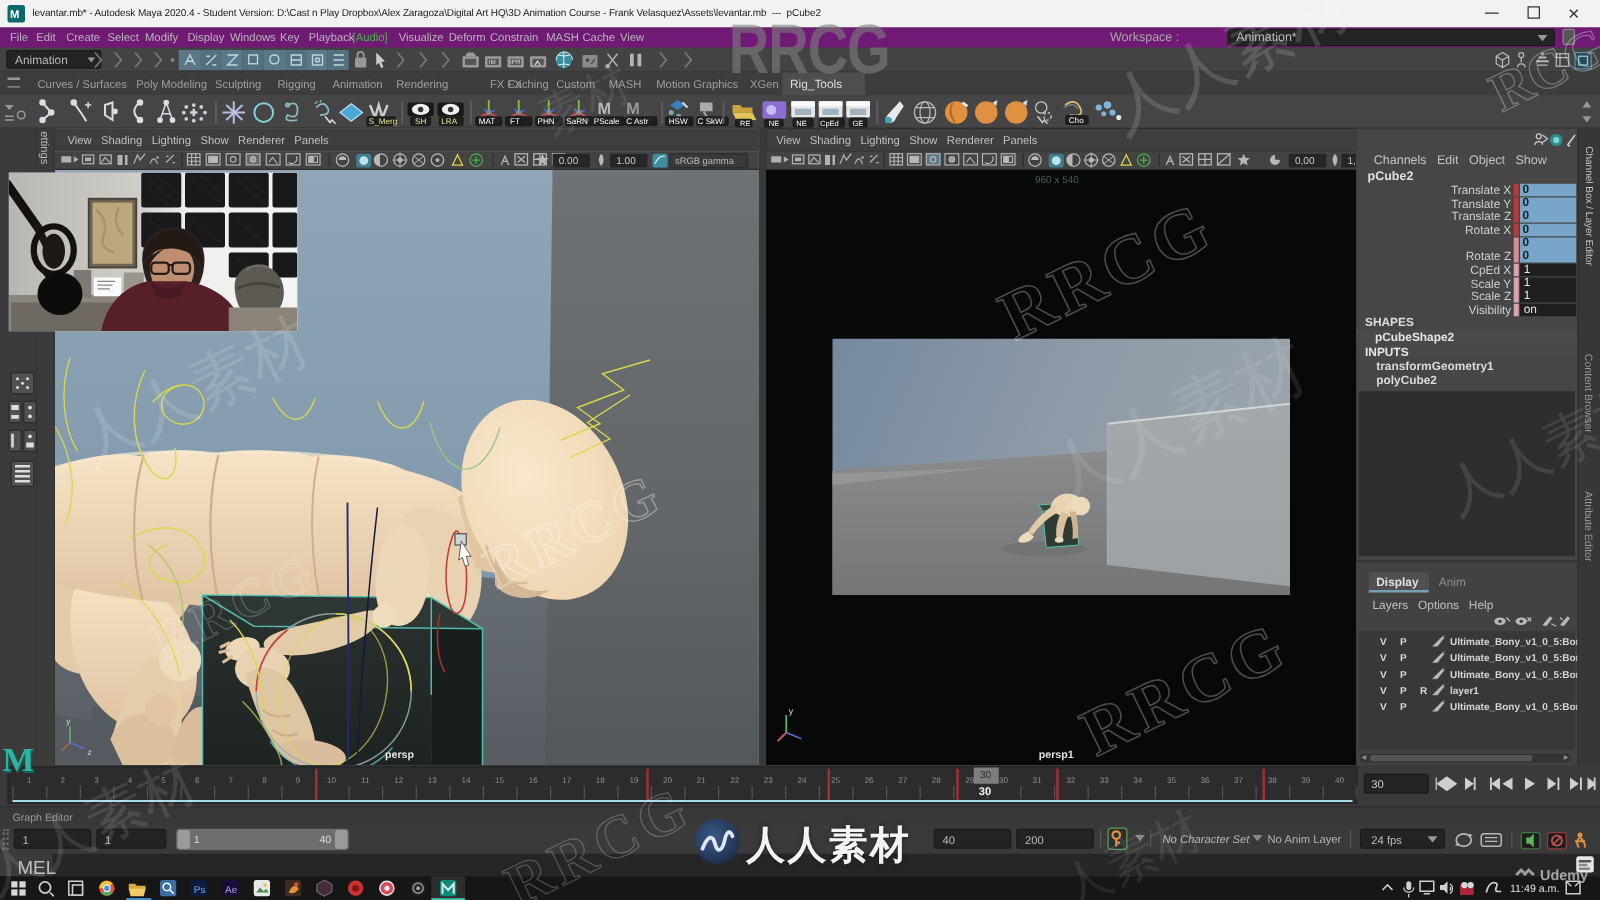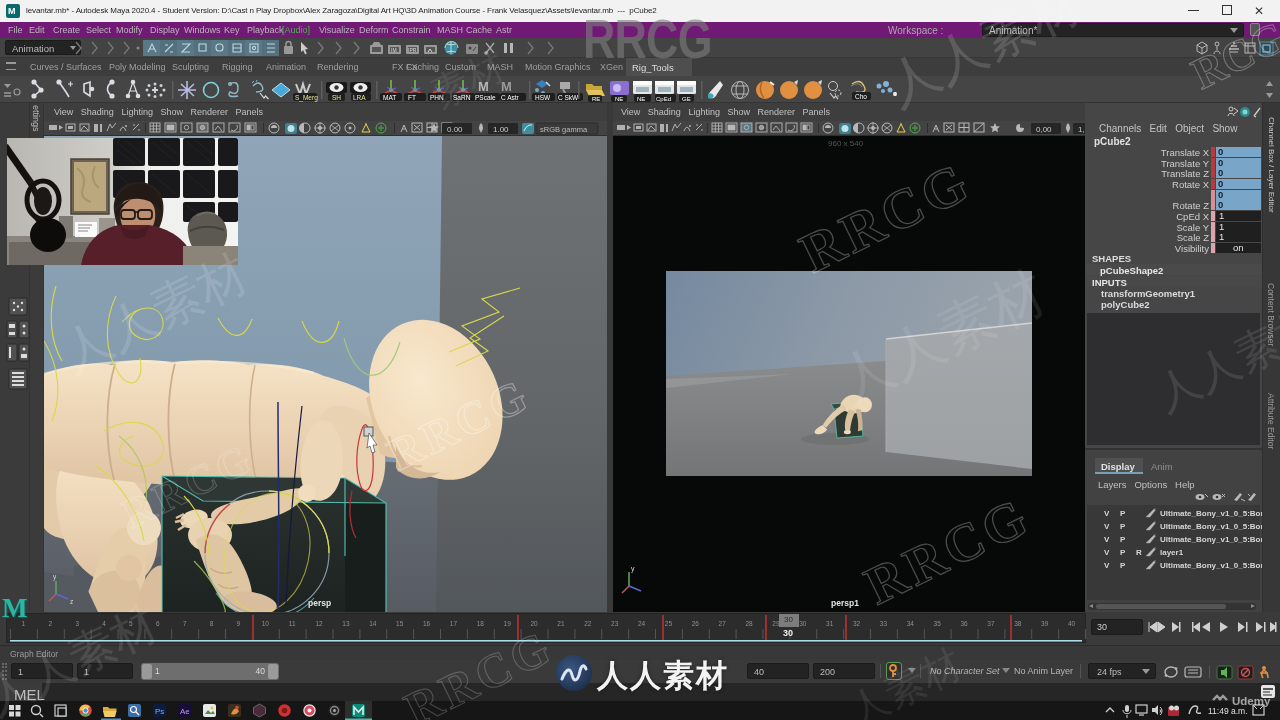--- a/index.html
+++ b/index.html
@@ -33,21 +33,21 @@
         <span class="abs" style="left:150px;">Display</span>
         <span class="abs" style="left:184px;">Windows</span>
         <span class="abs" style="left:224px;">Key</span>
         <span class="abs" style="left:247px;">Playback</span>
         <span class="abs" style="left:282px;color:#4cb44c;">[Audio]</span>
         <span class="abs" style="left:319px;">Visualize</span>
         <span class="abs" style="left:359px;">Deform</span>
         <span class="abs" style="left:392px;">Constrain</span>
         <span class="abs" style="left:437px;">MASH</span>
         <span class="abs" style="left:466px;">Cache</span>
-        <span class="abs" style="left:496px;">Astr</span>
+        <span class="abs" style="left:496px;">View</span>
   </div>
   <div class="abs txt" style="left:888px;top:3px;font-size:10px;color:#aaa;">Workspace :</div>
   <div class="abs darkfield" style="left:982px;top:1px;width:262px;height:14px;">
      <div class="abs" style="left:6px;top:1px;font-size:10px;color:#bbb;">Animation*</div>
      <div class="abs" style="right:5px;top:4px;width:0;height:0;border-left:4px solid transparent;border-right:4px solid transparent;border-top:5px solid #999;"></div>
   </div>
   <div class="abs" style="left:1250px;top:1px;width:10px;height:13px;border:1px solid #888;border-radius:2px;background:#555;"></div>
 </div>
 
 <div class="abs" style="left:0;top:38px;width:1280px;height:20px;background:#434343;border-bottom:1px solid #373737;" id="statusline">
@@ -848,21 +848,21 @@
         <div class="abs" style="left:126px;top:108px;width:4px;height:10px;background:#dca4ac;"></div>
         <div class="abs" style="left:131px;top:108px;width:45px;height:10px;background:#1f1f1f;color:#e6e6e6;padding-left:3px;line-height:10px;">1</div>
     <div class="abs" style="left:0;top:119px;width:124px;text-align:right;">Scale Y</div>
         <div class="abs" style="left:126px;top:119px;width:4px;height:10px;background:#dca4ac;"></div>
         <div class="abs" style="left:131px;top:119px;width:45px;height:10px;background:#1f1f1f;color:#e6e6e6;padding-left:3px;line-height:10px;">1</div>
     <div class="abs" style="left:0;top:129px;width:124px;text-align:right;">Scale Z</div>
         <div class="abs" style="left:126px;top:129px;width:4px;height:10px;background:#dca4ac;"></div>
         <div class="abs" style="left:131px;top:129px;width:45px;height:10px;background:#1f1f1f;color:#e6e6e6;padding-left:3px;line-height:10px;">1</div>
     <div class="abs" style="left:0;top:140px;width:124px;text-align:right;">Visibility</div>
         <div class="abs" style="left:126px;top:140px;width:4px;height:10px;background:#dca4ac;"></div>
-        <div class="abs" style="left:131px;top:140px;width:45px;height:10px;background:#1f1f1f;color:#e6e6e6;padding-left:17px;line-height:10px;">on</div>
+        <div class="abs" style="left:131px;top:140px;width:45px;height:10px;background:#1f1f1f;color:#e6e6e6;padding-left:3px;line-height:10px;">on</div>
   </div>
   <div class="abs" style="left:7px;top:150px;font-size:9.5px;font-weight:bold;color:#dcdcdc;">SHAPES</div>
   <div class="abs" style="left:0px;top:161px;width:177px;height:11px;background:#4a4a4a;"></div>
   <div class="abs" style="left:15px;top:162px;font-size:9.5px;font-weight:bold;color:#e6e6e6;">pCubeShape2</div>
   <div class="abs" style="left:0px;top:173px;width:177px;height:11px;background:#484848;"></div>
   <div class="abs" style="left:7px;top:174px;font-size:9.5px;font-weight:bold;color:#e6e6e6;">INPUTS</div>
   <div class="abs" style="left:16px;top:185px;font-size:9.5px;font-weight:bold;color:#dcdcdc;">transformGeometry1</div>
   <div class="abs" style="left:16px;top:196px;font-size:9.5px;font-weight:bold;color:#dcdcdc;">polyCube2</div>
   <div class="abs" style="left:2px;top:210px;width:173px;height:132px;background:#2e2e30;"></div>
 

